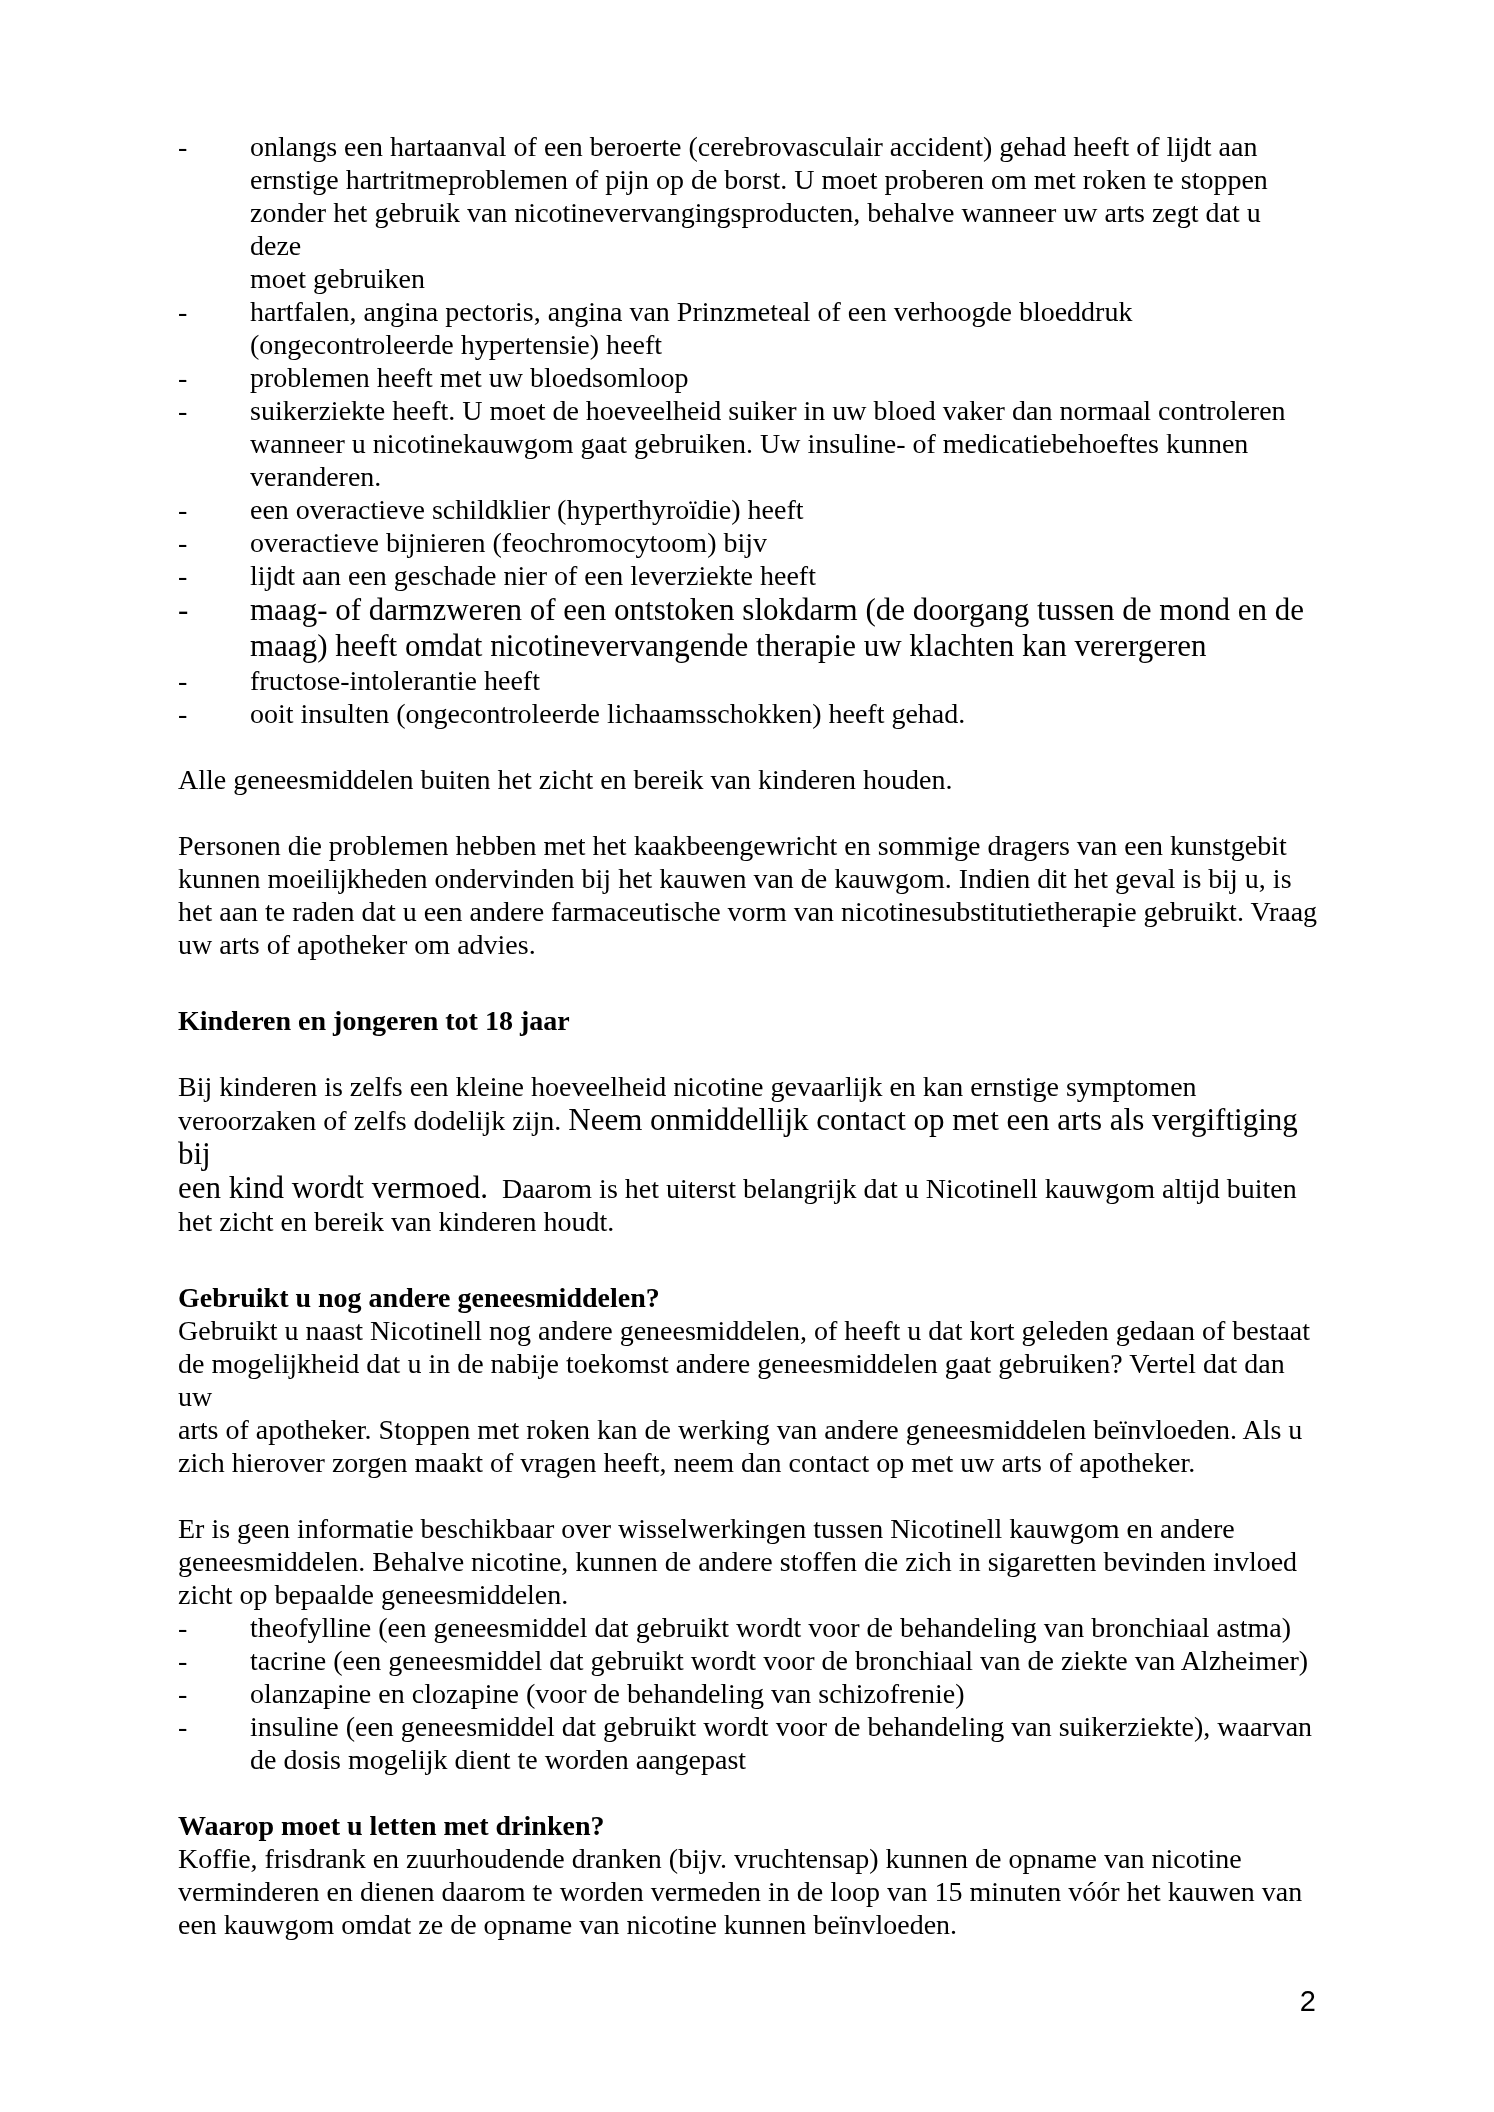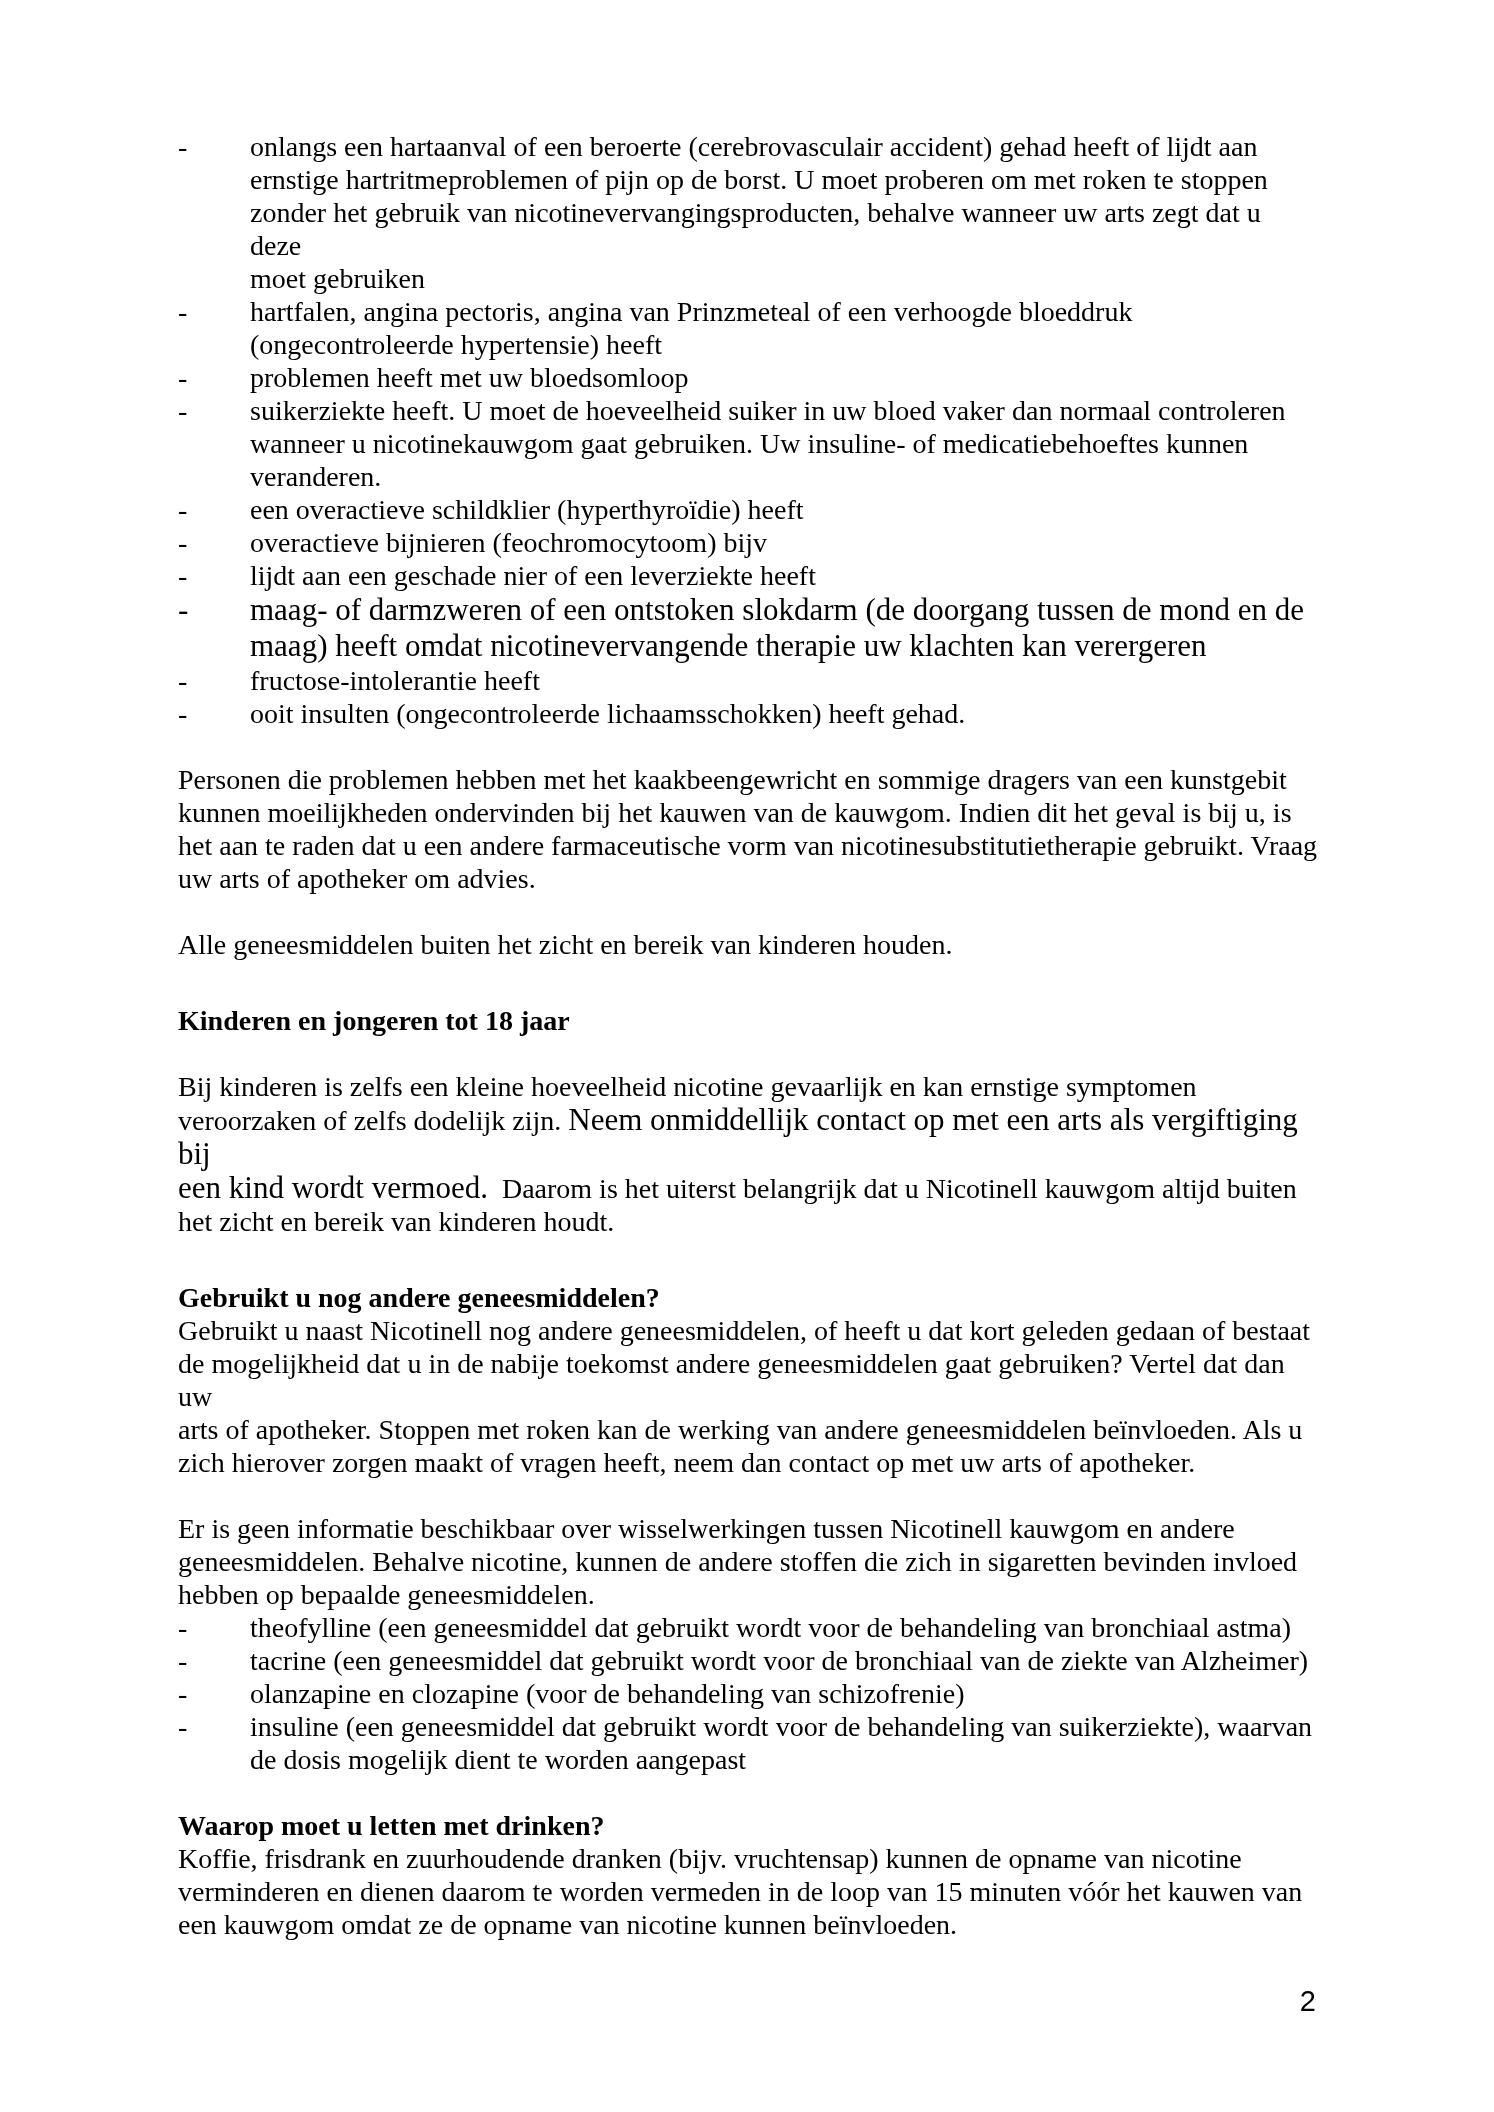--- a/index.html
+++ b/index.html
@@ -86,44 +86,44 @@
     <div class="bullet-row">
       <span class="dash">-</span>
       <div class="btext prewrap">fructose-intolerantie heeft</div>
     </div>
     <div class="bullet-row">
       <span class="dash">-</span>
       <div class="btext prewrap">ooit insulten (ongecontroleerde lichaamsschokken) heeft gehad.</div>
     </div>
   </div>
 
+  <div class="gap-1 prewrap">Alle geneesmiddelen buiten het zicht en bereik van kinderen houden.</div>
+
   <div class="gap-1 prewrap">Personen die problemen hebben met het kaakbeengewricht en sommige dragers van een kunstgebit
 kunnen moeilijkheden ondervinden bij het kauwen van de kauwgom. Indien dit het geval is bij u, is
 het aan te raden dat u een andere farmaceutische vorm van nicotinesubstitutietherapie gebruikt. Vraag
 uw arts of apotheker om advies.</div>
-
-  <div class="gap-1 prewrap">Alle geneesmiddelen buiten het zicht en bereik van kinderen houden.</div>
 
   <div class="gap-2 heading">Kinderen en jongeren tot 18 jaar</div>
   <div class="prewrap">
     <span>Bij kinderen is zelfs een kleine hoeveelheid nicotine gevaarlijk en kan ernstige symptomen
 veroorzaken of zelfs dodelijk zijn. </span><span class="emph-size">Neem onmiddellijk contact op met een arts als vergiftiging bij
 een kind wordt vermoed.</span><span>&nbsp; Daarom is het uiterst belangrijk dat u Nicotinell kauwgom altijd buiten
 het zicht en bereik van kinderen houdt.</span>
   </div>
 
   <div class="gap-2 heading">Gebruikt u nog andere geneesmiddelen?</div>
   <div class="prewrap">Gebruikt u naast Nicotinell nog andere geneesmiddelen, of heeft u dat kort geleden gedaan of bestaat
 de mogelijkheid dat u in de nabije toekomst andere geneesmiddelen gaat gebruiken? Vertel dat dan uw
 arts of apotheker. Stoppen met roken kan de werking van andere geneesmiddelen beïnvloeden. Als u
 zich hierover zorgen maakt of vragen heeft, neem dan contact op met uw arts of apotheker.</div>
 
   <div class="gap-1 prewrap">Er is geen informatie beschikbaar over wisselwerkingen tussen Nicotinell kauwgom en andere
 geneesmiddelen. Behalve nicotine, kunnen de andere stoffen die zich in sigaretten bevinden invloed
-hebben op bepaalde geneesmiddelen.</div>
+zicht op bepaalde geneesmiddelen.</div>
 
 
   <div>
     <div class="bullet-row">
       <span class="dash">-</span>
       <div class="btext prewrap">theofylline (een geneesmiddel dat gebruikt wordt voor de behandeling van bronchiaal astma)</div>
     </div>
     <div class="bullet-row">
       <span class="dash">-</span>
       <div class="btext prewrap">tacrine (een geneesmiddel dat gebruikt wordt voor de bronchiaal van de ziekte van Alzheimer)</div>

